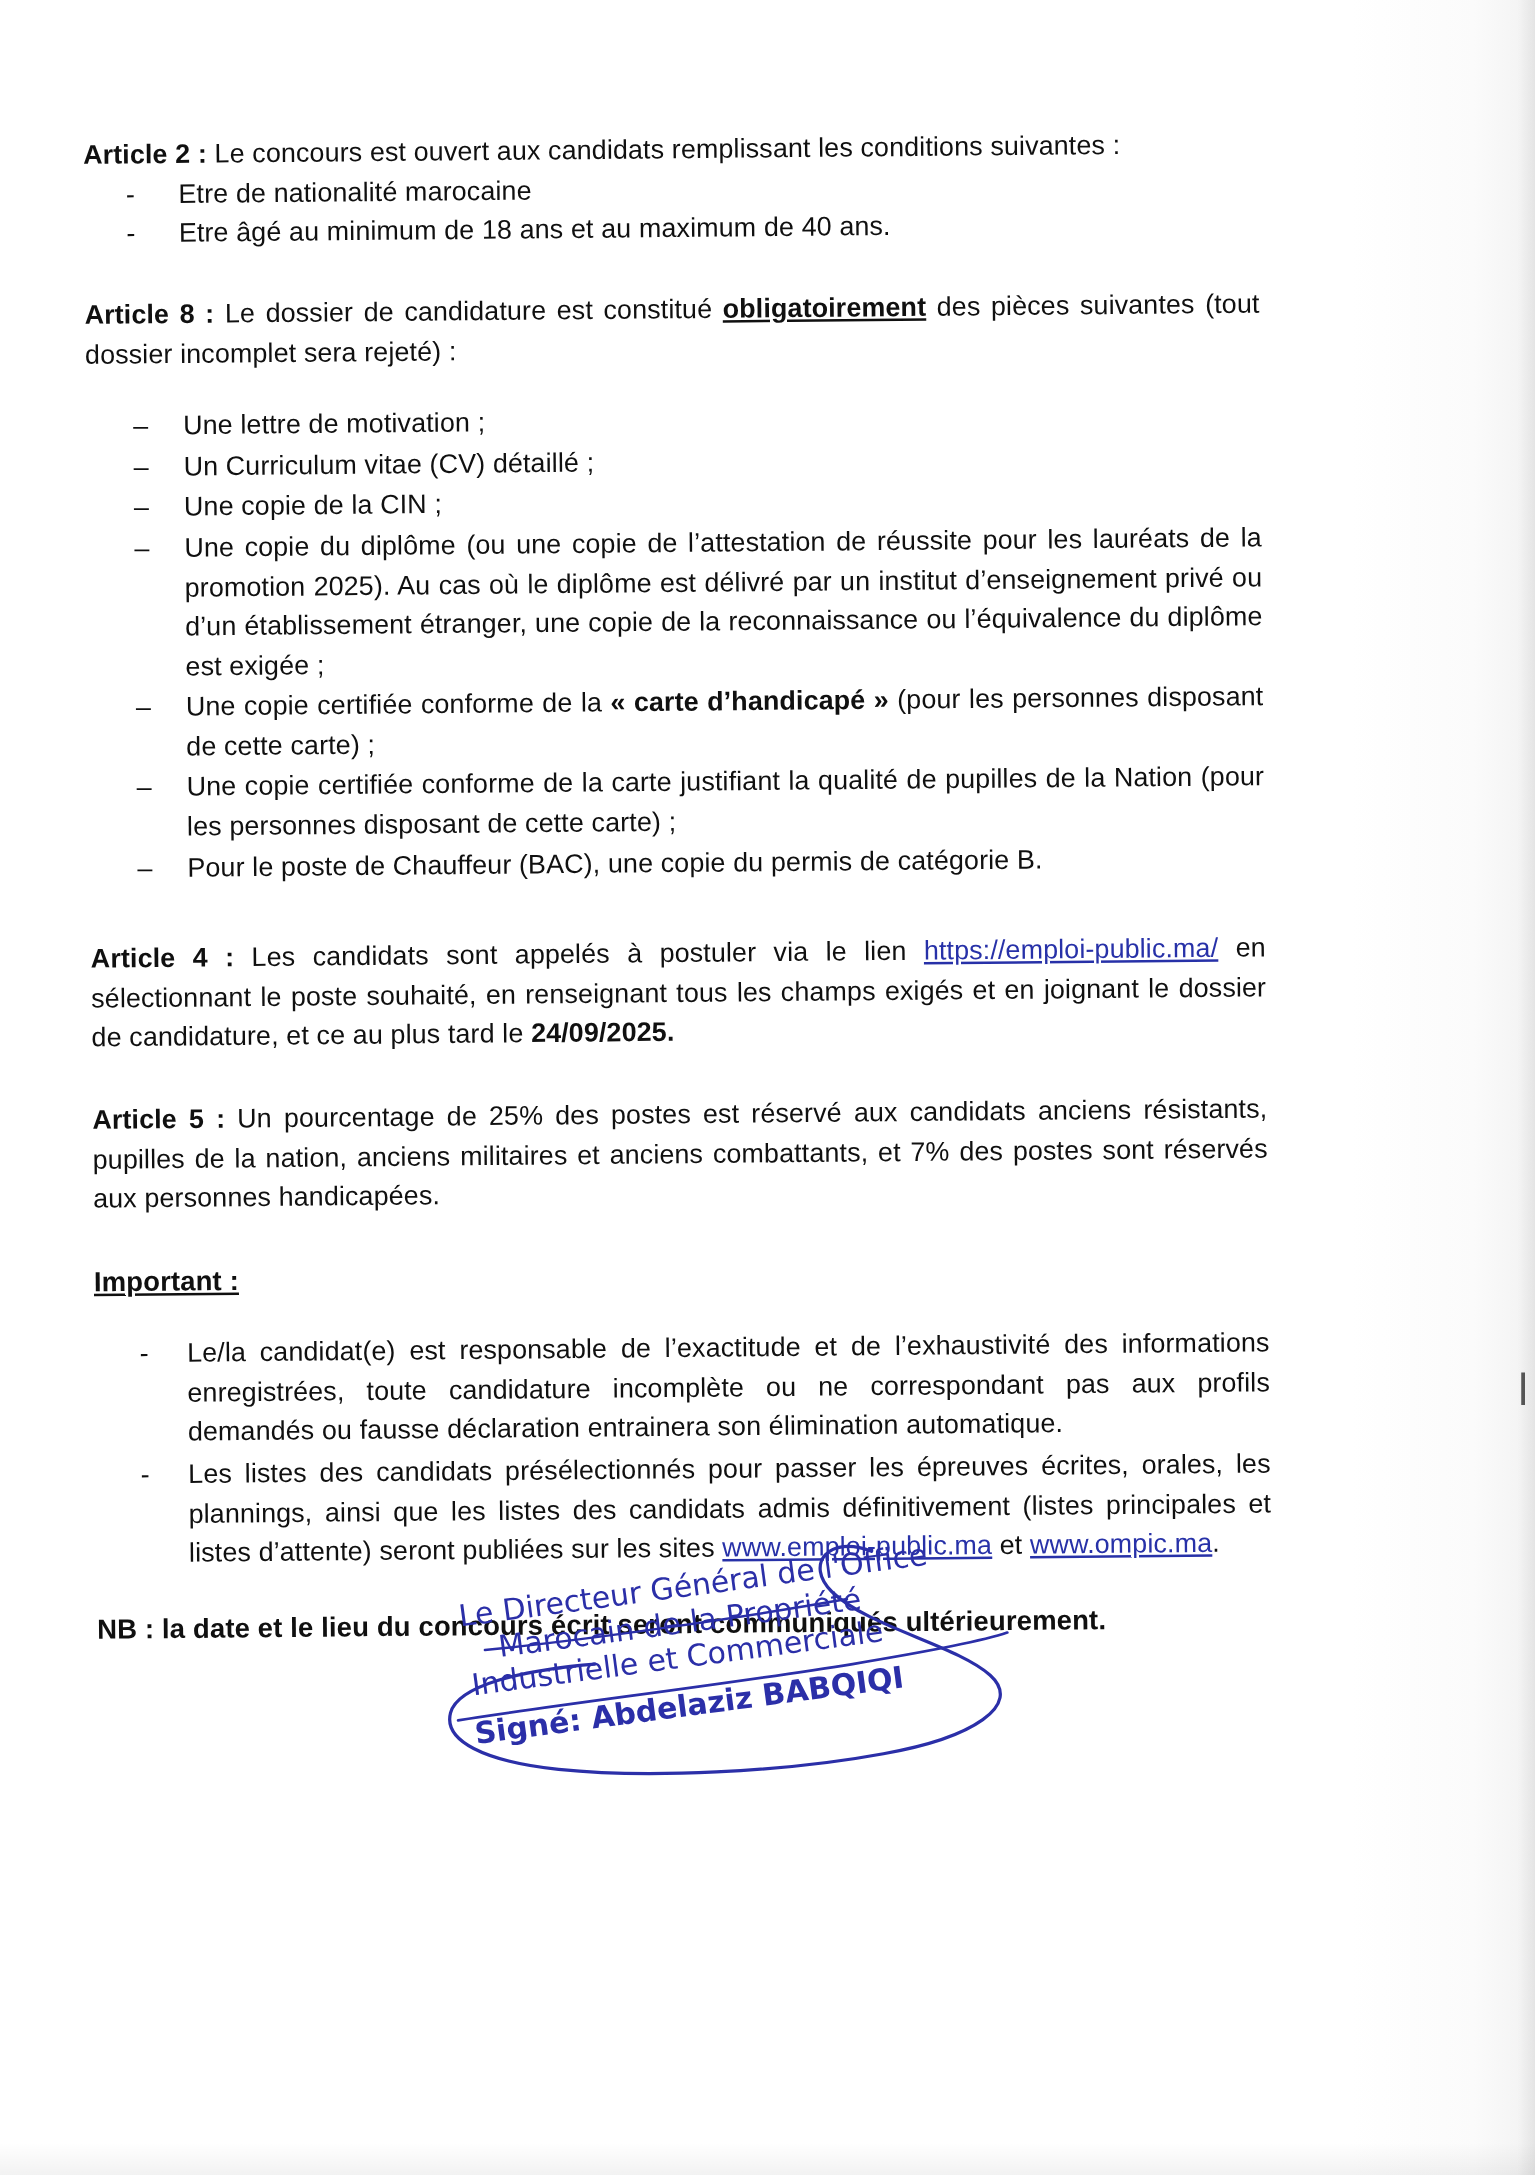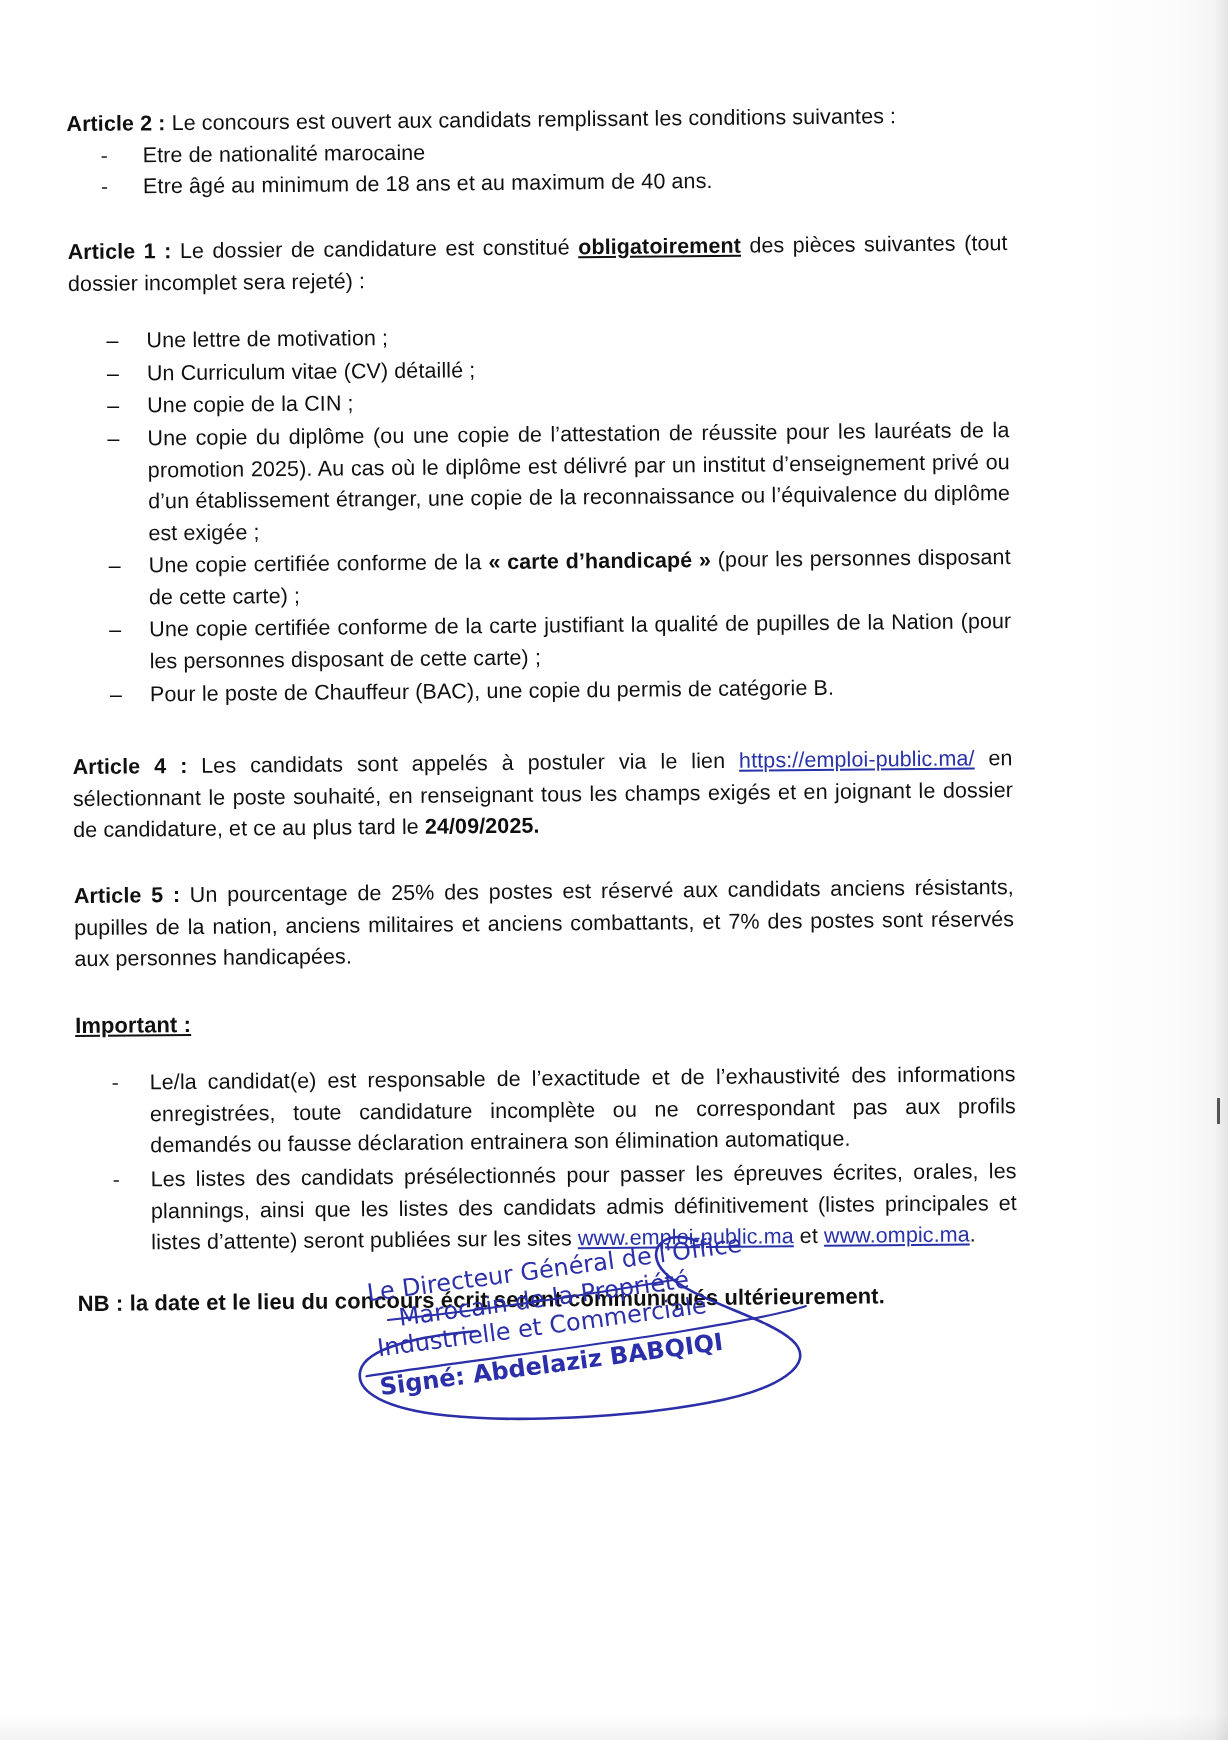--- a/index.html
+++ b/index.html
@@ -207,21 +207,21 @@
         <p class="para"><span class="art-label">Article 2 :</span><span> Le concours est ouvert aux candidats remplissant les conditions suivantes :</span></p>
         <ul class="dash2">
           <li>Etre de nationalité marocaine</li>
           <li>Etre âgé au minimum de 18 ans et au maximum de 40 ans.</li>
         </ul>
       </div>
 
       <div class="gap-l"></div>
 
       <div class="blk">
-        <p class="para"><span class="art-label">Article 1 :</span><span> Le dossier de candidature est constitué </span><b class="ul">obligatoirement</b><span> des pièces suivantes (tout dossier incomplet sera rejeté) :</span></p>
+        <p class="para"><span class="art-label">Article 8 :</span><span> Le dossier de candidature est constitué </span><b class="ul">obligatoirement</b><span> des pièces suivantes (tout dossier incomplet sera rejeté) :</span></p>
 
         <div class="gap-m"></div>
 
         <ul class="dash3">
           <li>Une lettre de motivation ;</li>
           <li>Un Curriculum vitae (CV) détaillé ;</li>
           <li>Une copie de la CIN ;</li>
           <li>Une copie du diplôme (ou une copie de l’attestation de réussite pour les lauréats de la promotion 2025). Au cas où le diplôme est délivré par un institut d’enseignement privé ou d’un établissement étranger, une copie de la reconnaissance ou l’équivalence du diplôme est exigée ;</li>
           <li><span>Une copie certifiée conforme de la </span><b>« carte d’handicapé »</b><span> (pour les personnes disposant de cette carte) ;</span></li>
           <li>Une copie certifiée conforme de la carte justifiant la qualité de pupilles de la Nation (pour les personnes disposant de cette carte) ;</li>

